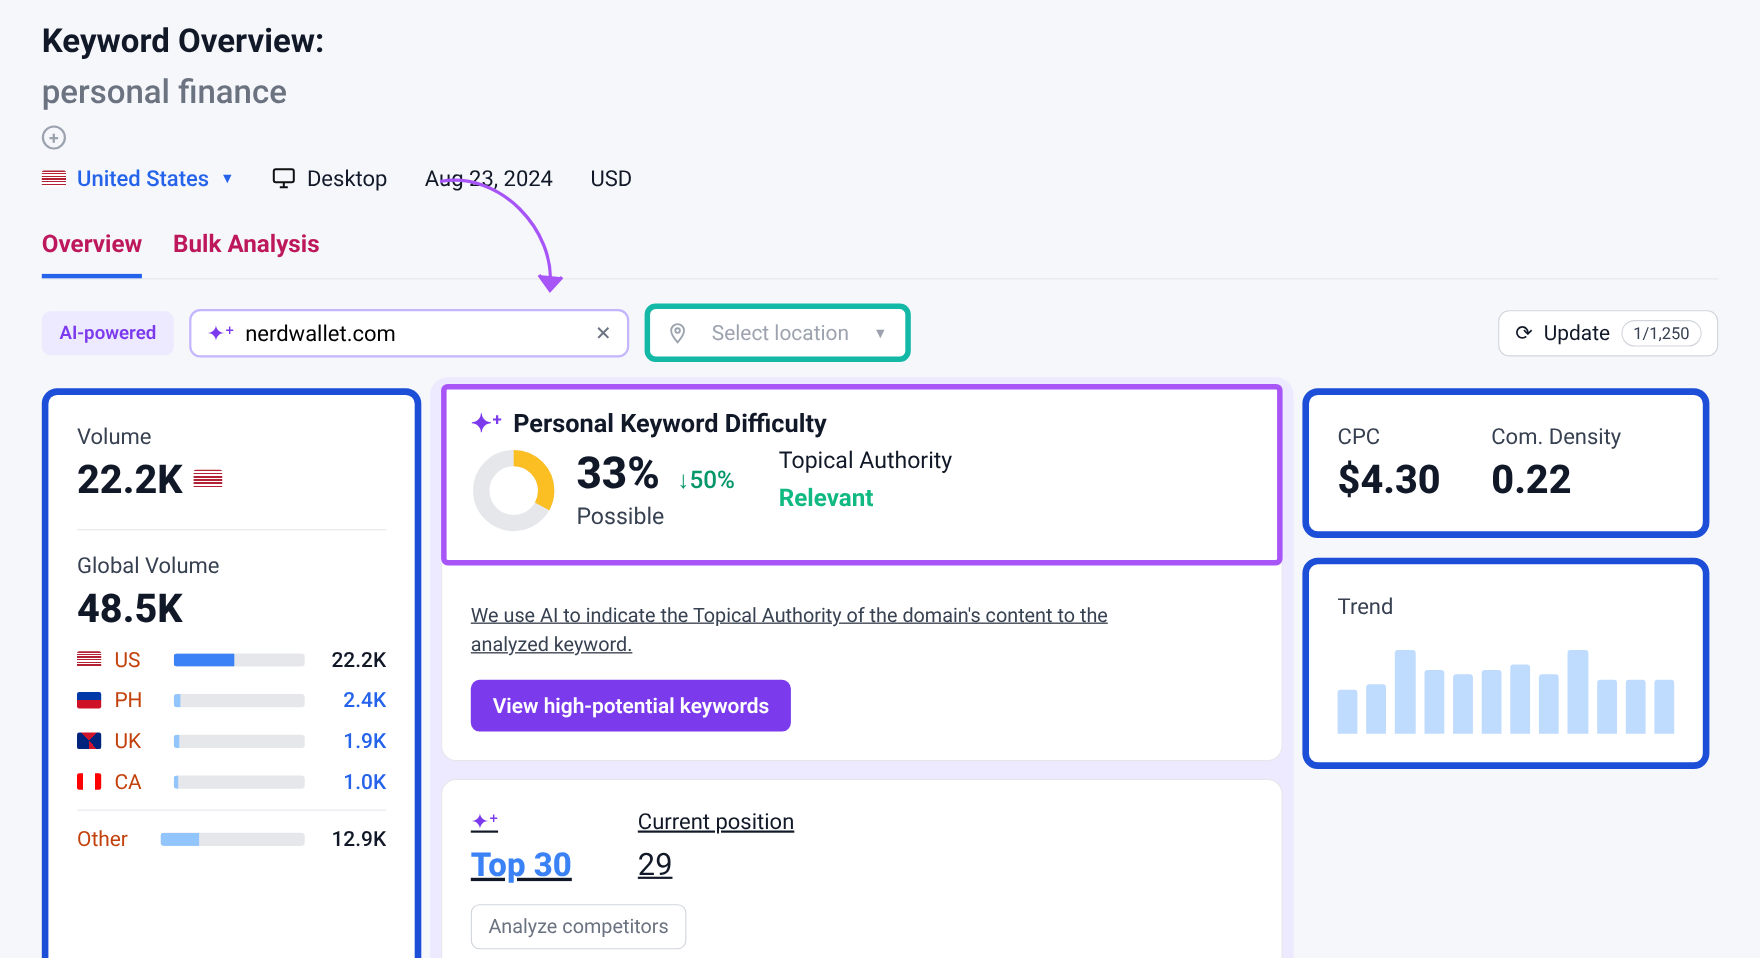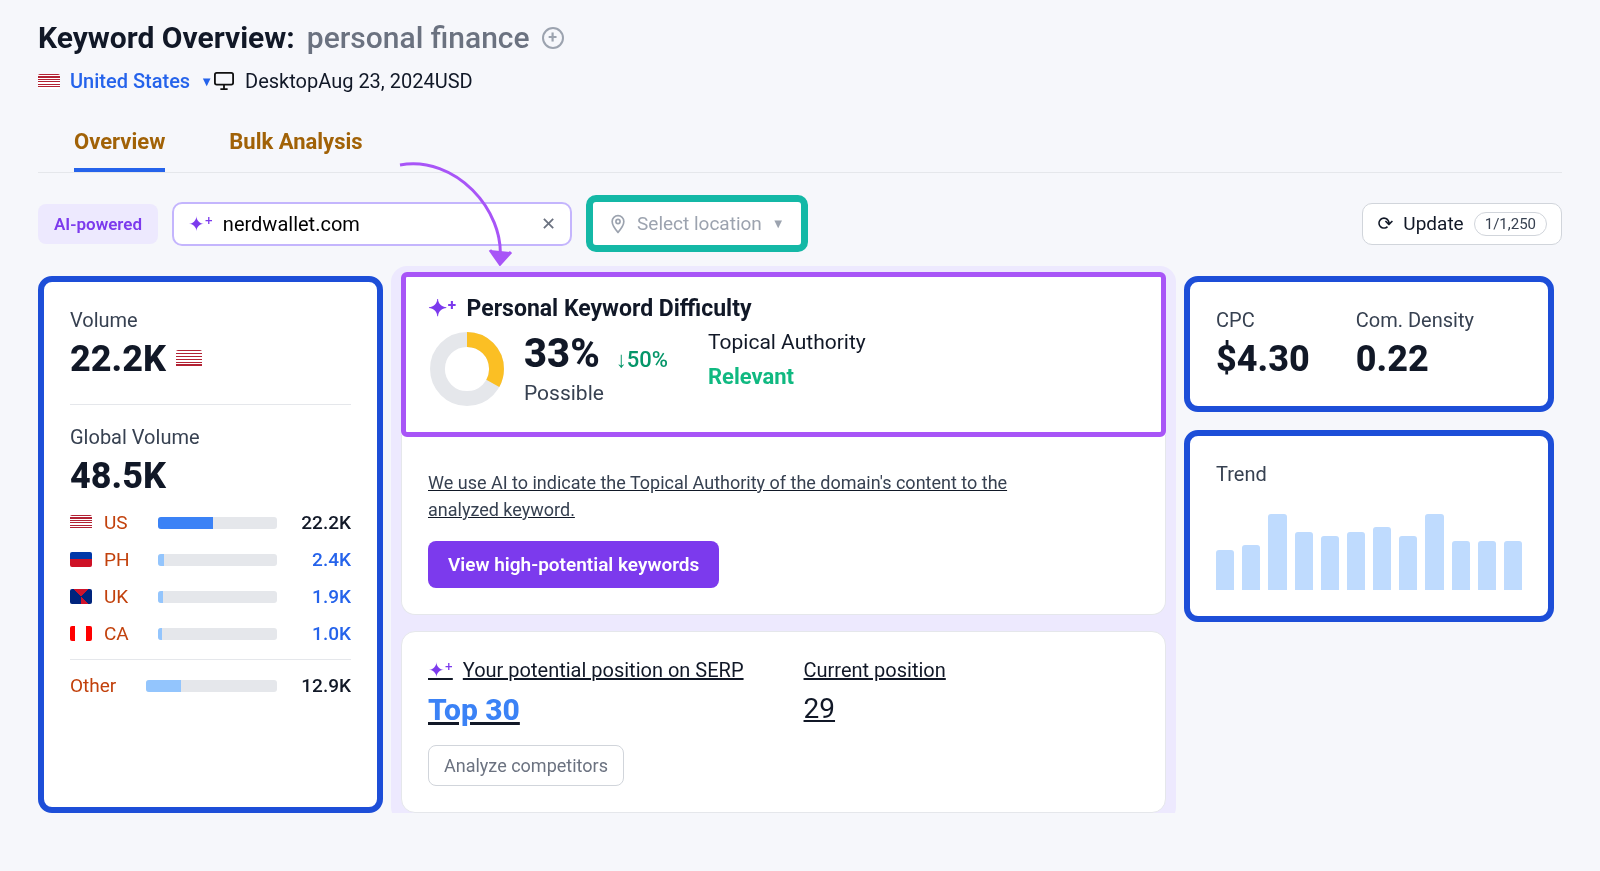--- a/index.html
+++ b/index.html
@@ -1,41 +1,41 @@
 <!DOCTYPE html>
 <html><head>
 <meta charset="utf-8">
 <style>
   * { box-sizing: border-box; margin: 0; padding: 0; }
   body { font-family: -apple-system, BlinkMacSystemFont, "Segoe UI", Roboto, Helvetica, Arial, sans-serif; background: #f6f7fb; color: #111827; width: 1600px; }
   .page { padding: 20px 38px 0 38px; }
 
   
-  .hdr-title { display: flex; align-items: center; gap: 12px; font-size: 30px; font-weight: 700; }
+  .hdr-title { display: flex; gap: 12px; font-size: 30px; font-weight: 700; flex-direction: column; }
   .hdr-kw { color: #6b7280; font-weight: 500; }
   .add-circle { width: 22px; height: 22px; border-radius: 50%; border: 2px solid #9ca3af; display: inline-flex; align-items: center; justify-content: center; color: #9ca3af; font-size: 16px; font-weight: 700; cursor: pointer; }
 
-  .hdr-meta { display: flex; align-items: center; margin-top: 14px; font-size: 20px; color: #111827; }
+  .hdr-meta { display: flex; align-items: center; gap: 34px; margin-top: 14px; font-size: 20px; color: #111827; }
   .meta-item { display: flex; align-items: center; gap: 10px; }
   .country-link { color: #2563eb; font-weight: 500; display: flex; align-items: center; gap: 10px; cursor: pointer; }
   .chev { font-size: 13px; }
 
   
   .tabs { display: flex; gap: 28px; margin-top: 36px; border-bottom: 1px solid #e5e7eb; }
-  .tab { font-size: 22px; font-weight: 700; color: #a16207; padding-bottom: 14px; cursor: pointer; border-bottom: 4px solid transparent; margin-left: 36px; }
+  .tab { font-size: 22px; font-weight: 700; color: #be185d; padding-bottom: 14px; cursor: pointer; border-bottom: 4px solid transparent; }
   .tab.active { border-bottom-color: #2563eb; }
 
   
   .ctrl-row { display: flex; align-items: center; gap: 14px; margin-top: 22px; }
   .ai-pill { background: #ede9fe; color: #7c3aed; font-weight: 600; font-size: 17px; padding: 10px 16px; border-radius: 8px; }
   .domain-box { display: flex; align-items: center; gap: 10px; background: #fff; border: 2px solid #c4b5fd; border-radius: 10px; padding: 8px 14px; min-width: 400px; font-size: 20px; }
   .domain-box .sparkle { color: #7c3aed; }
   .domain-box input { flex: 1; border: none; outline: none; font-size: 20px; font-family: inherit; }
   .domain-box .clear { color: #6b7280; font-size: 18px; cursor: pointer; }
-  .loc-box { display: flex; align-items: center; gap: 10px; border: 7px solid #14b8a6; background: #fff; border-radius: 10px; padding: 10px 16px; color: #9ca3af; font-size: 19px; cursor: pointer; }
+  .loc-box { display: flex; align-items: center; gap: 22px; border: 5px solid #14b8a6; background: #fff; border-radius: 10px; padding: 10px 16px; color: #9ca3af; font-size: 19px; cursor: pointer; }
   .spacer { flex: 1; }
   .update-btn { display: flex; align-items: center; gap: 10px; border: 1px solid #d1d5db; background: #fff; border-radius: 10px; padding: 8px 14px; font-size: 19px; cursor: pointer; }
   .count-pill { border: 1px solid #d1d5db; border-radius: 999px; padding: 2px 10px; font-size: 15px; color: #374151; }
 
   
   .arrow-wrap { position: absolute; top: 160px; left: 395px; pointer-events: none; }
 
   
   .grid { display: grid; grid-template-columns: 345px 765px 370px; gap: 18px; margin-top: 24px; position: relative; }
   .card { background: #fff; border: 6px solid #1d4ed8; border-radius: 14px; padding: 26px; }
@@ -241,21 +241,20 @@
       <div class="inner-card" style="margin-top:-18px;padding-top:34px;border-top:none;border-top-left-radius:0;border-top-right-radius:0">
         <div class="ai-note" style="margin-top:0">We use AI to indicate the Topical Authority of the domain's content to the analyzed keyword.</div>
         <div class="view-btn">View high-potential keywords</div>
       </div>
 
       <div class="inner-card serp-card">
         <div class="row2">
           <div>
             <div class="serp-title">
               <span class="sparkle" style="color:#7c3aed">✦⁺</span>
-              <span>Your potential position on SERP</span>
             </div>
             <div class="serp-big">Top 30</div>
           </div>
           <div>
             <div class="serp-title">
                 <span>Current position</span>
               </div>
             <div class="serp-cur">29</div>
           </div>
         </div>

